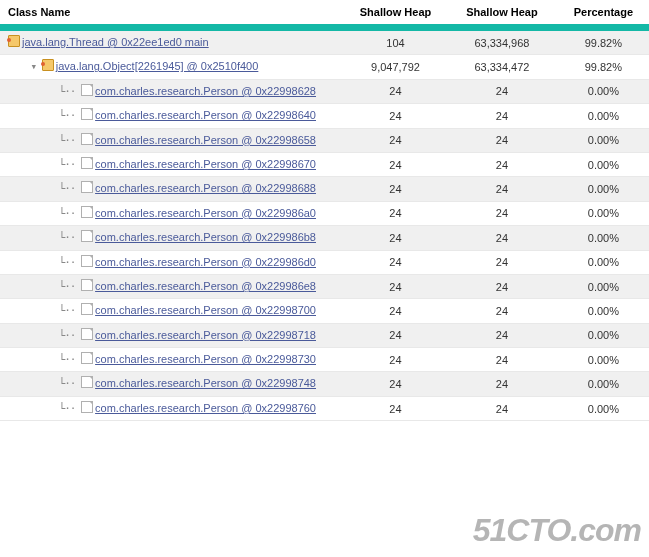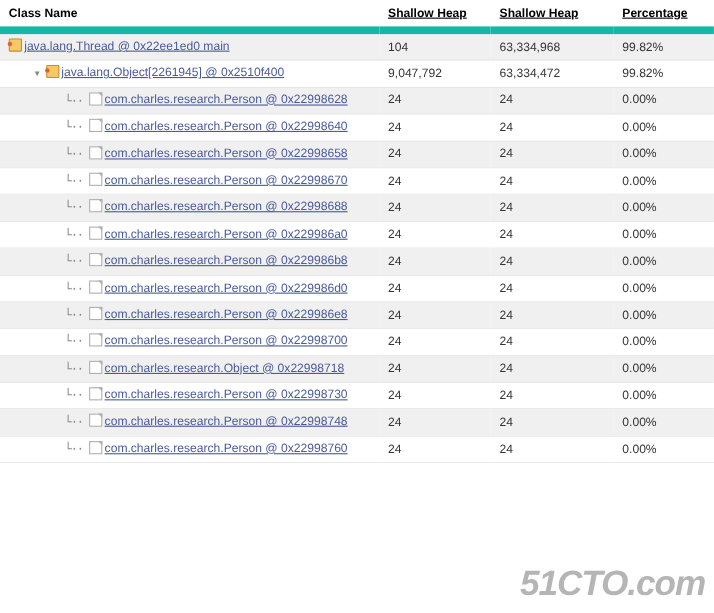--- a/index.html
+++ b/index.html
@@ -1,23 +1,23 @@
 <!DOCTYPE html>
 <html><head>
 <meta charset="utf-8">
 <style>
   * { box-sizing: border-box; margin: 0; padding: 0; }
   body { font-family: Verdana, Arial, sans-serif; font-size: 11px; background: #fff; width: 649px; }
   .table { width: 100%; border-collapse: collapse; }
   .header-row td { background: #fff; font-weight: bold; color: #000; padding: 6px 8px; border-bottom: 7px solid #14b8a6; }
   .header-row .col-name { text-align: left; }
-  .header-row .col-num { text-align: left; text-decoration: underline; }
+  .header-row .col-num { text-align: center; }
   .row td { padding: 4px 8px; border-bottom: 1px solid #e8e8e8; vertical-align: middle; }
   .row.alt td { background: #f0f0f0; }
-  .row .col-num { text-align: left; color: #333; }
+  .row .col-num { text-align: center; color: #333; }
   .col-name { width: 340px; }
   .col-shallow { width: 100px; }
   .col-retained { width: 110px; }
   .col-pct { width: 90px; }
   .link { color: #4a5a9a; text-decoration: underline; }
   .icon { display: inline-block; width: 12px; height: 12px; vertical-align: middle; margin-right: 2px; }
   .icon-obj { background: #f5c86a; border: 1px solid #c89020; border-radius: 1px; position: relative; }
   .icon-obj::after { content: ""; position: absolute; left: -2px; top: 2px; width: 4px; height: 4px; background: #e06030; border-radius: 50%; }
   .icon-class { background: #fff; border: 1px solid #b0b0b0; position: relative; }
   .icon-class::before { content: ""; position: absolute; right: -1px; top: -1px; width: 0; height: 0; border-left: 4px solid transparent; border-top: 4px solid #b0b0b0; }
@@ -183,21 +183,21 @@
         </td>
         <td class="col-shallow col-num">24</td>
         <td class="col-retained col-num">24</td>
         <td class="col-pct col-num">0.00%</td>
       </tr>
       <tr class="row alt">
         <td class="col-name">
           <div class="indent-cell">
             <span class="tree-line">&nbsp;&nbsp;&nbsp;&nbsp;&nbsp;&nbsp;&nbsp;&nbsp;&nbsp;└··&nbsp;</span>
             <span class="icon icon-class"></span>
-            <span class="link text-wrap">com.charles.research.Object @ 0x22998718</span>
+            <span class="link text-wrap">com.charles.research.Person @ 0x22998718</span>
           </div>
         </td>
         <td class="col-shallow col-num">24</td>
         <td class="col-retained col-num">24</td>
         <td class="col-pct col-num">0.00%</td>
       </tr>
       <tr class="row">
         <td class="col-name">
           <div class="indent-cell">
             <span class="tree-line">&nbsp;&nbsp;&nbsp;&nbsp;&nbsp;&nbsp;&nbsp;&nbsp;&nbsp;└··&nbsp;</span>

